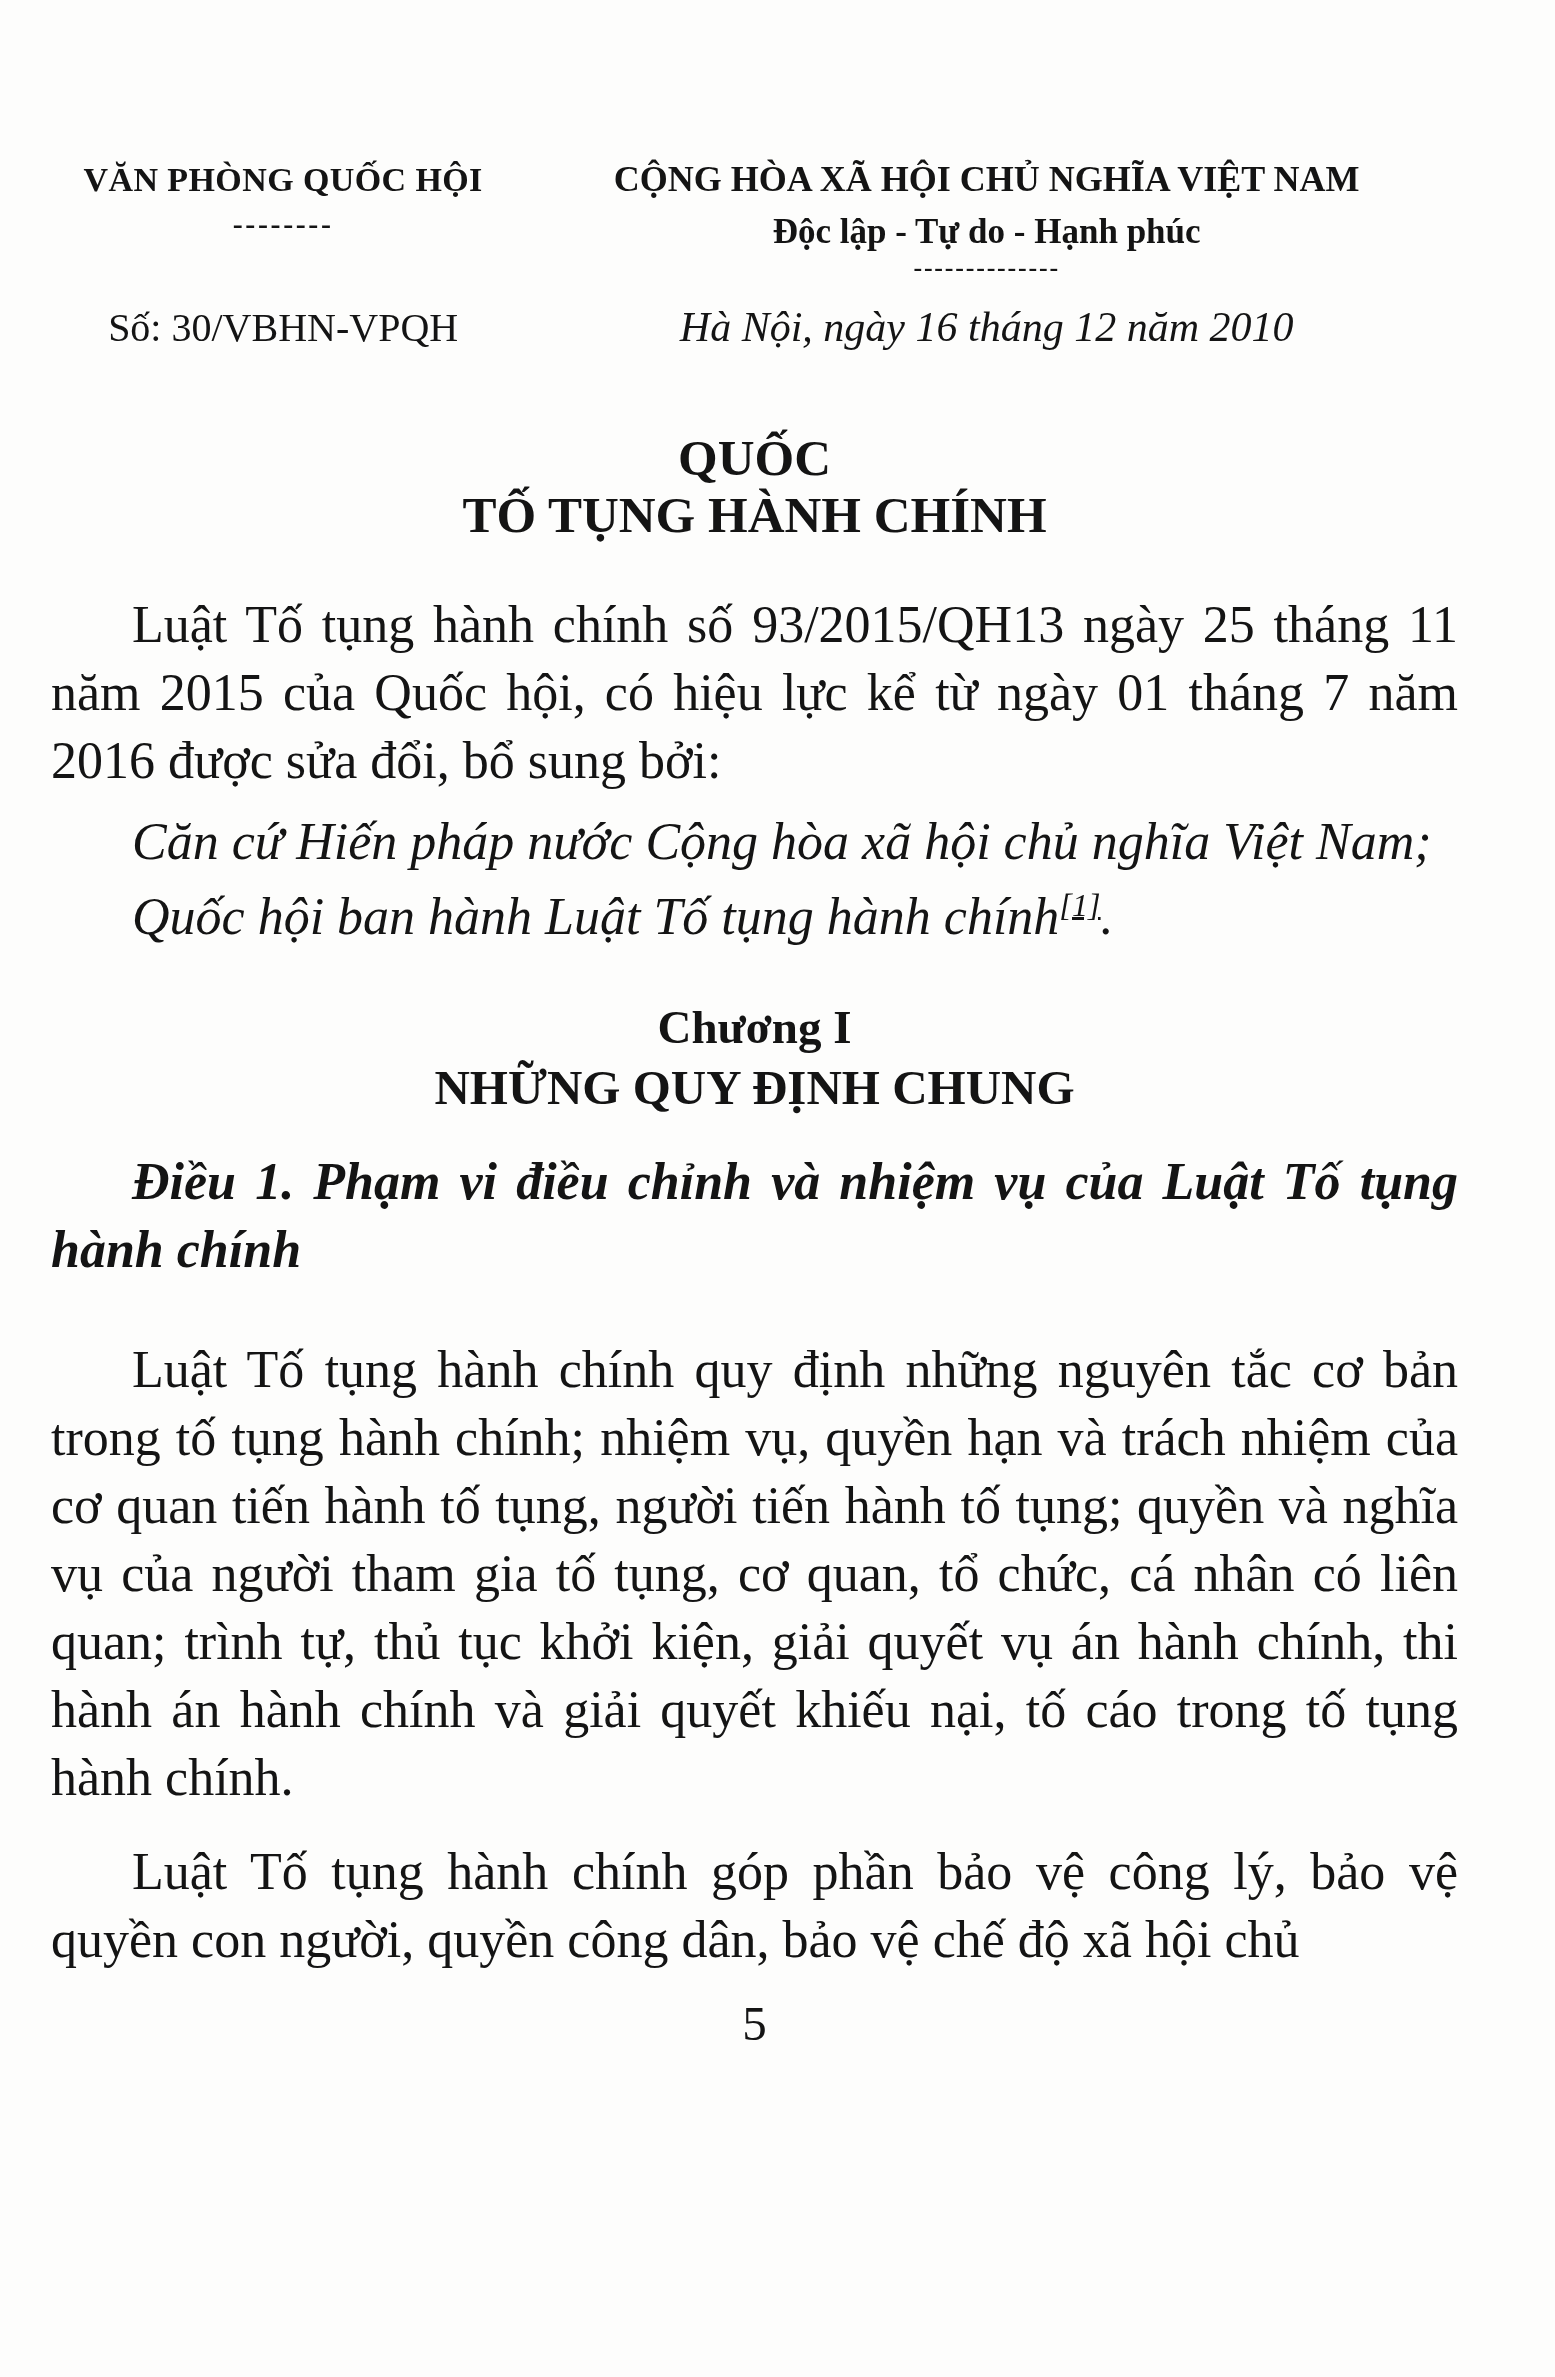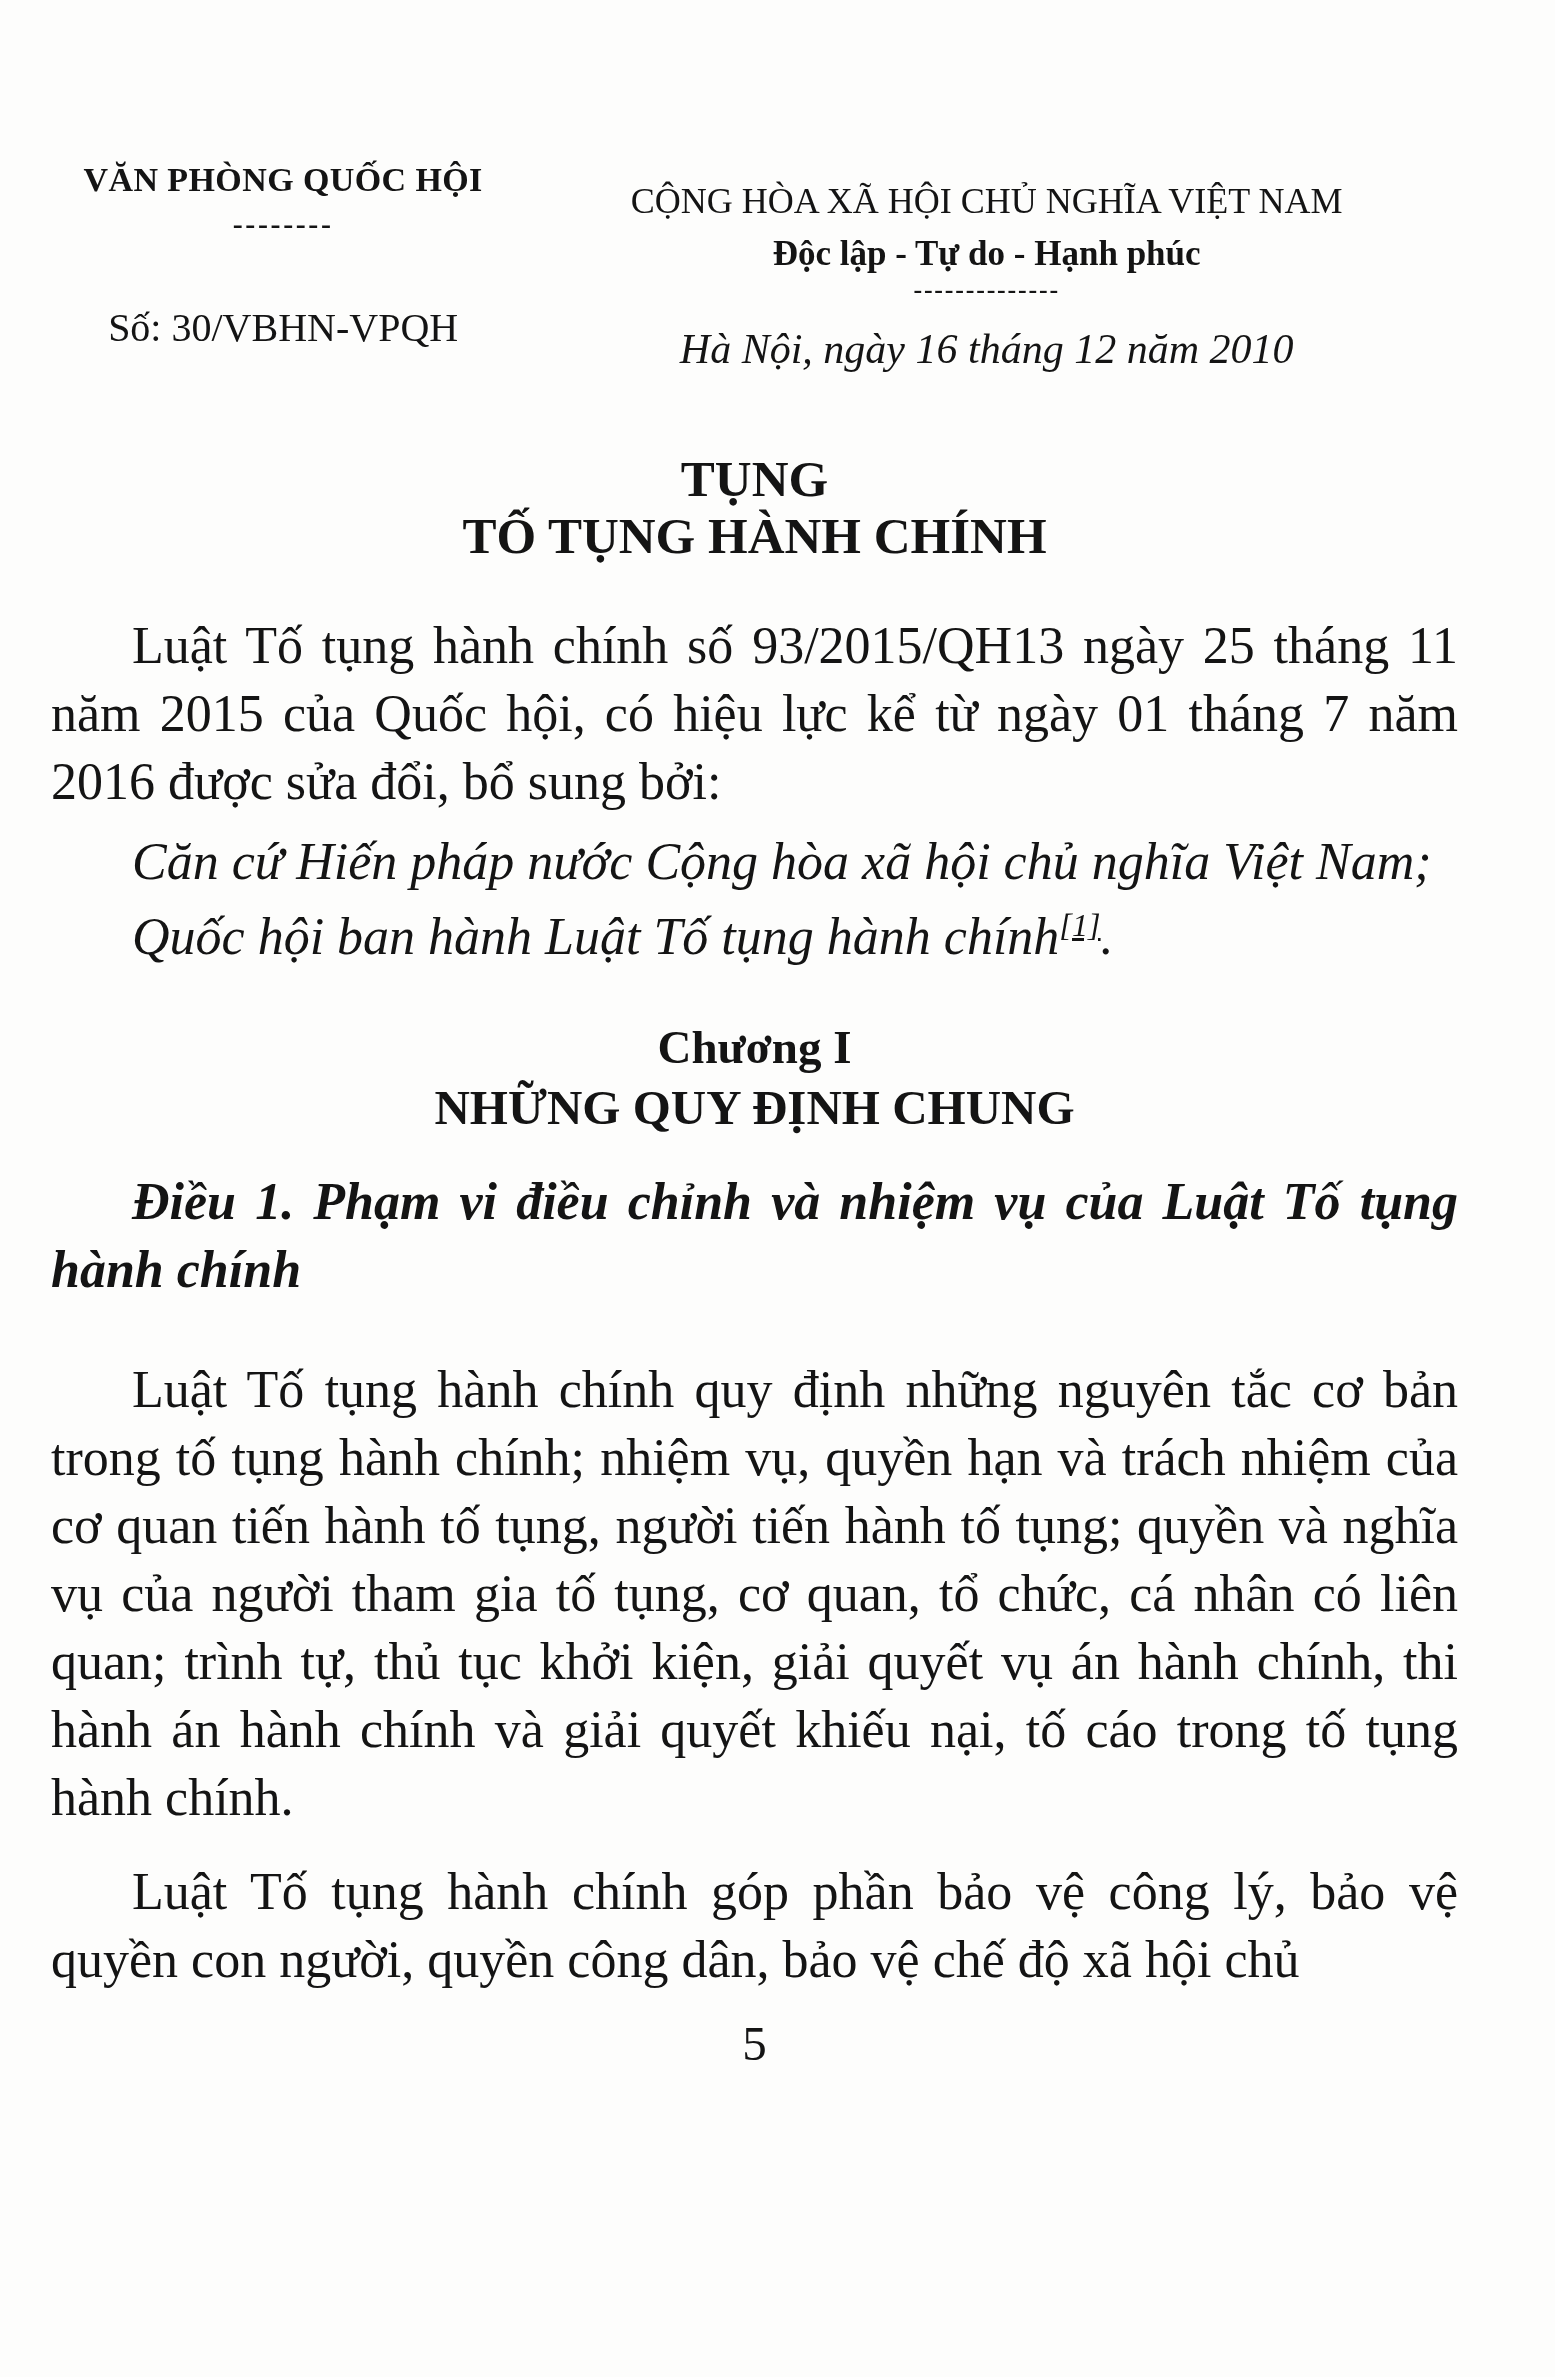--- a/index.html
+++ b/index.html
@@ -18,21 +18,21 @@
   .hdr { display: flex; width: 100%; justify-content: flex-end; }
   .hdr-left  { flex: 0 0 33%; text-align: center; }
   .hdr-right { flex: 1 1 67%; text-align: center; }
   .org {
     font-weight: bold; font-size: 34px; line-height: 47px; letter-spacing: 0.4px;
   }
   .div-left {
     font-weight: bold; font-size: 30px; line-height: 32px; letter-spacing: 2.6px; margin-top: 5.3px;
   }
   .doc-no { font-size: 40px; line-height: 53px; margin-top: 61px; }
-  .country { font-weight: normal; font-size: 36px; line-height: 46px; margin-top: 22px; }
+  .country { font-weight: bold; font-size: 36px; line-height: 46px; }
   .motto   { font-weight: bold; font-size: 35px; line-height: 42px; margin-top: 8.8px; }
   .div-right {
     font-weight: bold; font-size: 26px; line-height: 26px; letter-spacing: 1.8px; margin-top: 1.8px;
   }
   .dateline { font-style: italic; font-size: 42px; line-height: 51px; margin-top: 21px; }
   
   .doc-title { margin-top: 76px; text-align: center; font-weight: bold; }
   .doc-title .t1 { font-size: 51px; line-height: 56px; }
   .doc-title .t2 { font-size: 51px; line-height: 58px; }
   
@@ -76,21 +76,21 @@
     </div>
     <div class="hdr-right">
       <div class="country">CỘNG HÒA XÃ HỘI CHỦ NGHĨA VIỆT NAM</div>
       <div class="motto">Độc lập - Tự do - Hạnh phúc</div>
       <div class="div-right">--------------</div>
       <div class="dateline">Hà Nội, ngày 16 tháng 12 năm 2010</div>
     </div>
   </div>
 
   <div class="doc-title">
-    <div class="t1">TỤNG</div>
+    <div class="t1">QUỐC</div>
     <div class="t2">TỐ TỤNG HÀNH CHÍNH</div>
   </div>
 
   <p class="para first">Luật Tố tụng hành chính số 93/2015/QH13 ngày 25 tháng 11 năm 2015 của Quốc hội, có hiệu lực kể từ ngày 01 tháng 7 năm 2016 được sửa đổi, bổ sung bởi:</p>
   <p class="para gap italic">Căn cứ Hiến pháp nước Cộng hòa xã hội chủ nghĩa Việt Nam;</p>
   <p class="para italic"><span>Quốc hội ban hành Luật Tố tụng hành chính</span><span class="fnref">[1]</span><span>.</span></p>
 
   <div class="chapter">
     <div class="c-label">Chương I</div>
     <div class="c-title">NHỮNG QUY ĐỊNH CHUNG</div>

